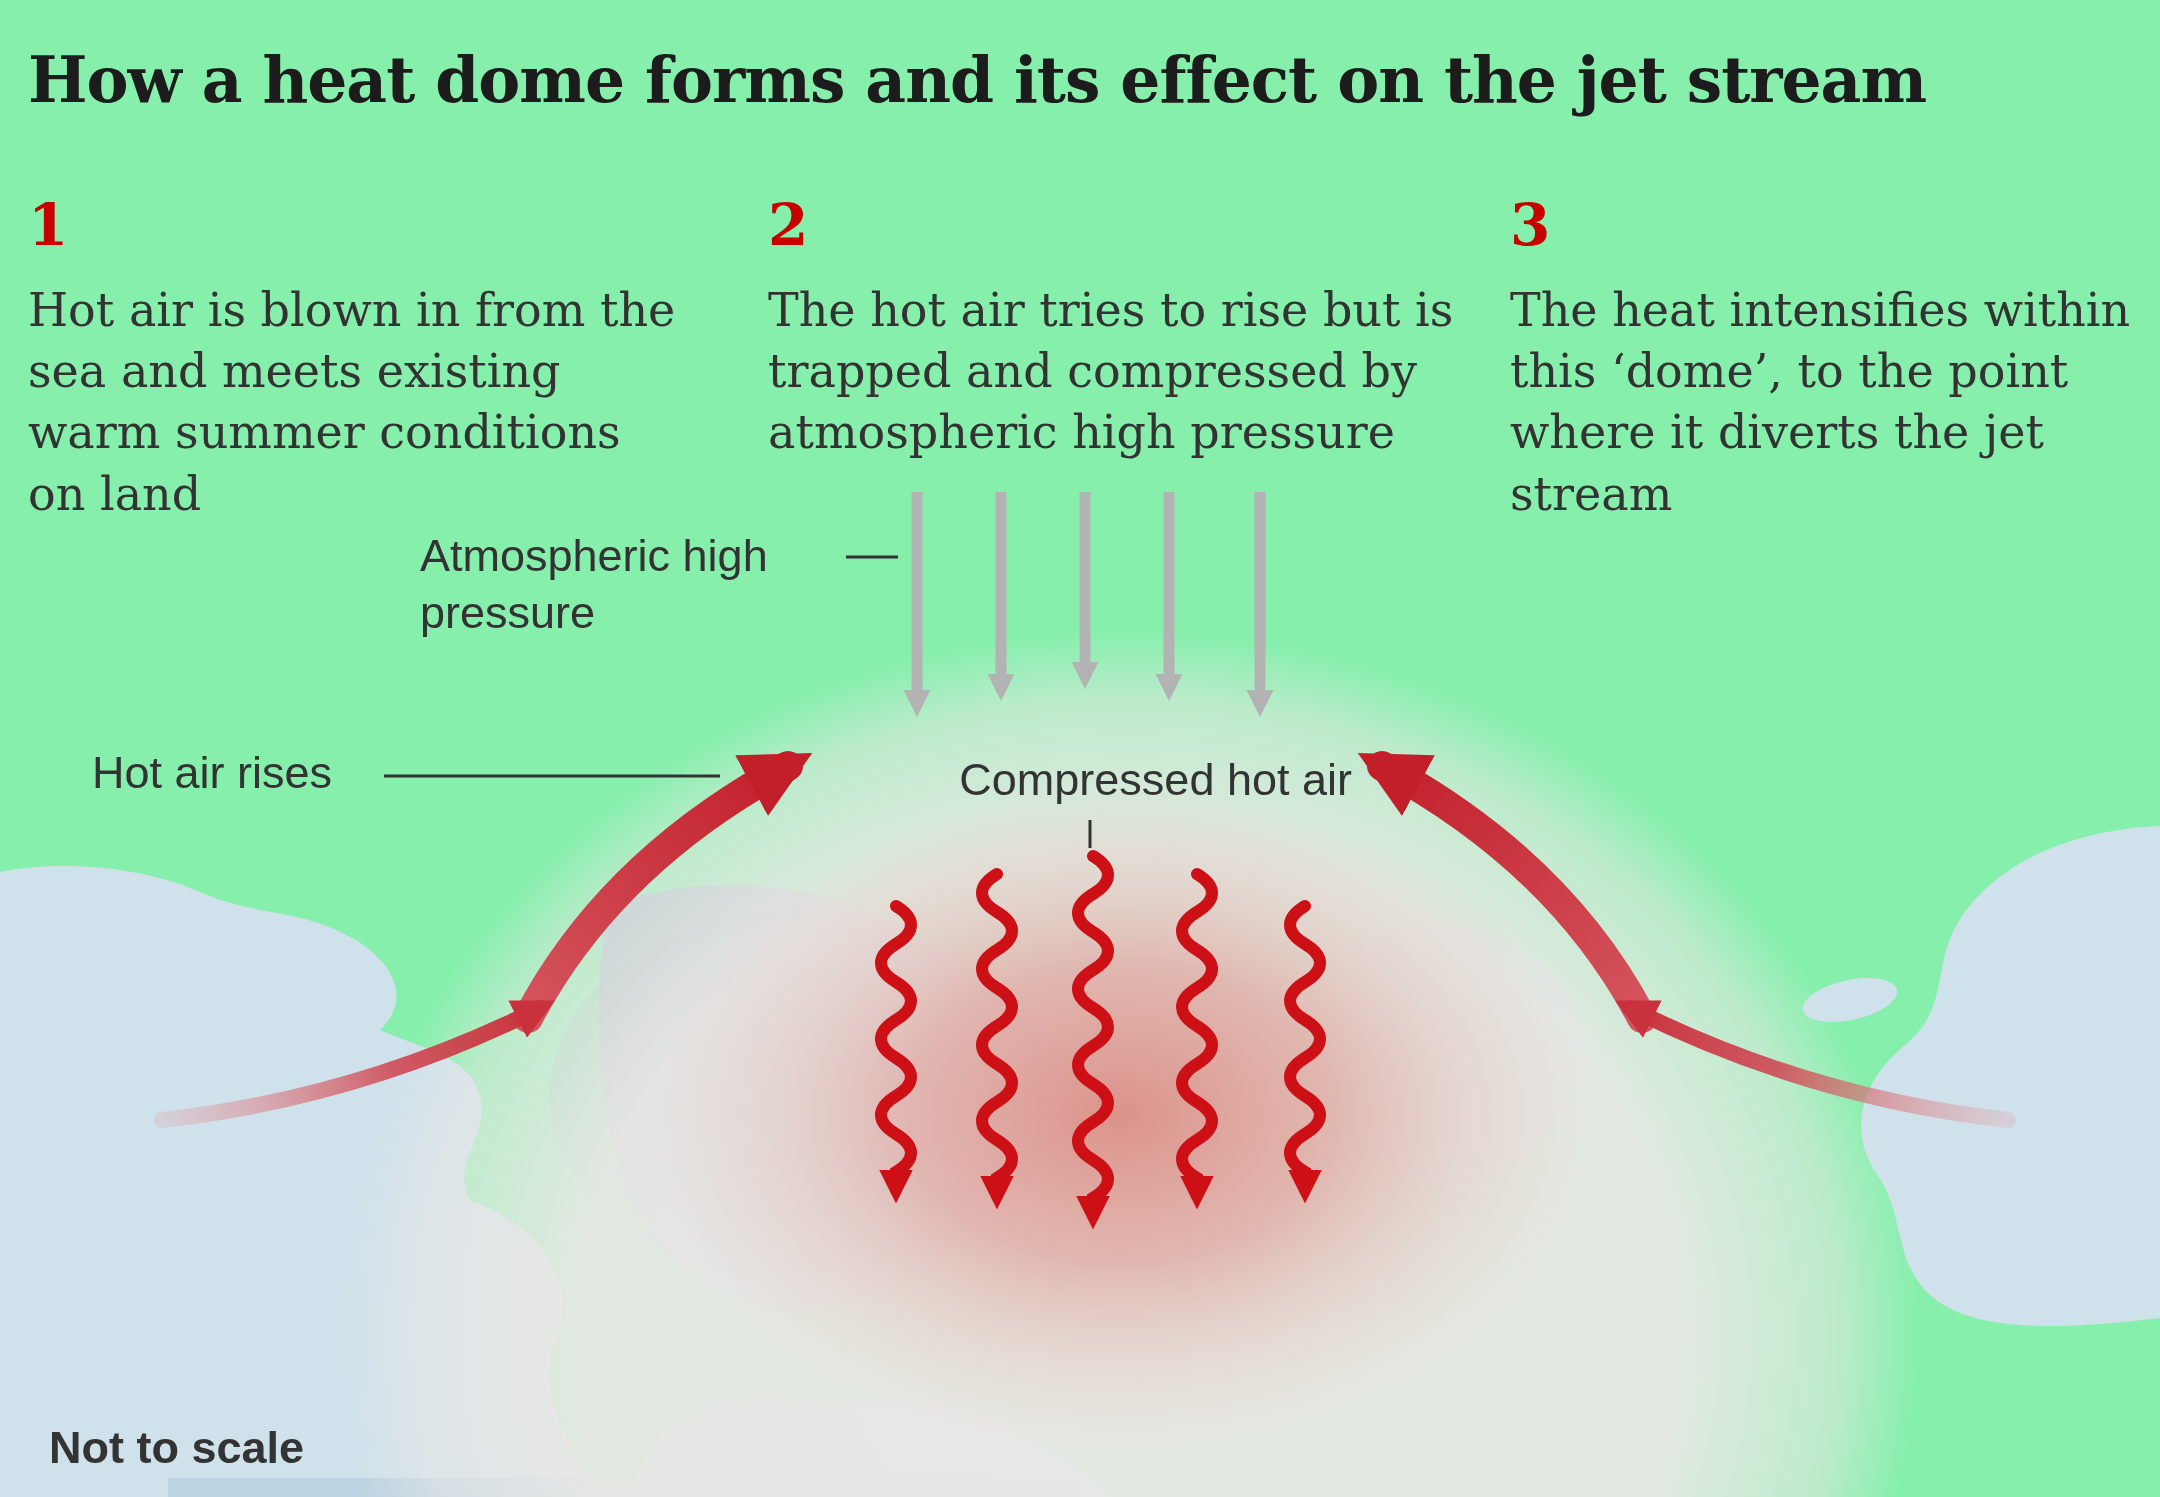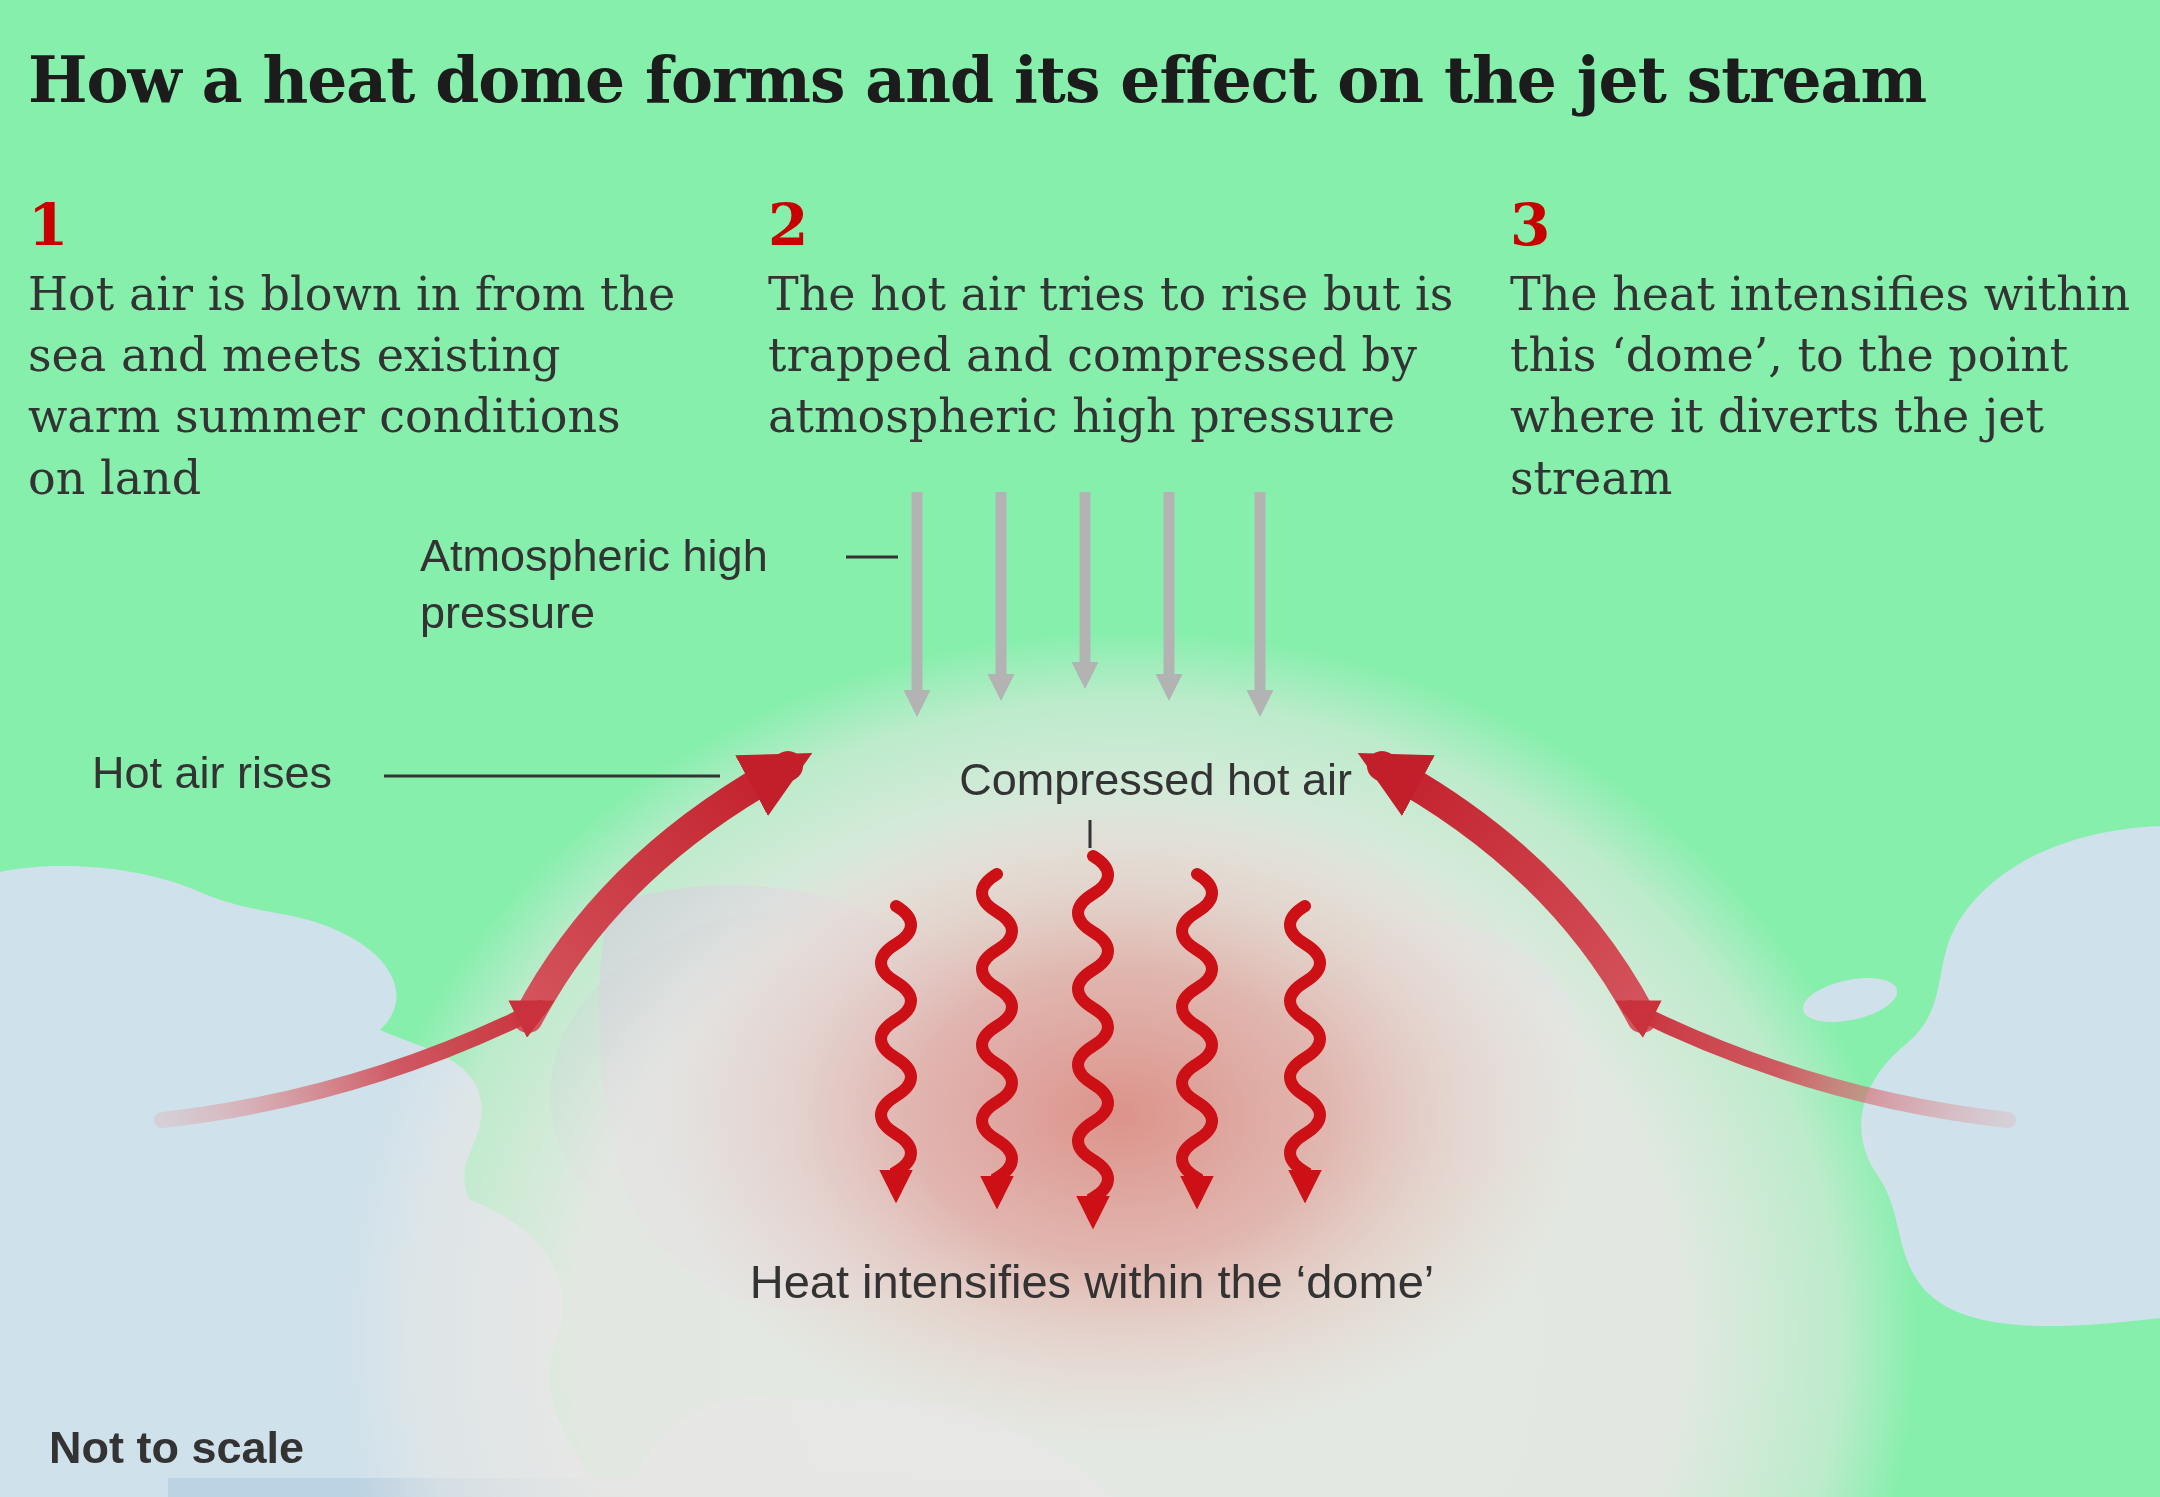--- a/index.html
+++ b/index.html
@@ -13,21 +13,21 @@
     left:28px;top:4px;width:1960px;
     font-family:"DejaVu Serif",serif;font-weight:700;font-size:63px;
     color:#1c1c1c;letter-spacing:-1px;line-height:1.1;
   }
   .step{position:absolute;top:196px;z-index:2;}
   .step-num{
     font-family:"DejaVu Serif",serif;font-weight:700;font-size:58px;
     color:#c70000;line-height:1;
   }
   .step-text{
-    margin-top:10px;font-family:"DejaVu Serif",serif;font-size:46px;
+    margin-top:26px;font-family:"DejaVu Serif",serif;font-size:46px;
     line-height:1.33;color:#333;
   }
   #step-1{left:28px;width:660px;}
   #step-2{left:768px;width:690px;}
   #step-3{left:1510px;width:630px;}
   .label{font-size:45px;line-height:1.26;color:#333;}
   #label-atmo{left:420px;top:528px;width:412px;text-align:left;}
   #label-hot-air-rises{left:92px;top:732px;width:400px;margin-top:13px;}
   #label-compressed{left:752px;top:752px;width:600px;text-align:right;}
   #label-heat-intensifies{left:692px;top:1252px;width:800px;text-align:center;font-size:47px;}
@@ -155,16 +155,15 @@
     <div class="step-text">The hot air tries to rise but is trapped and compressed by atmospheric high pressure</div>
   </div>
   <div class="step" id="step-3">
     <div class="step-num">3</div>
     <div class="step-text">The heat intensifies within this ‘dome’, to the point where it diverts the jet stream</div>
   </div>
 
   <div class="txt label" id="label-atmo">Atmospheric high pressure</div>
   <div class="txt label" id="label-hot-air-rises">Hot air rises</div>
   <div class="txt label" id="label-compressed">Compressed hot air</div>
-  <div class="txt label" id="label-heat-intensifies">Heat intensifies within the ‘dome’</div>
   <div class="txt label" id="label-not-to-scale">Not to scale</div>
 
 </div>
 
 </body></html>

